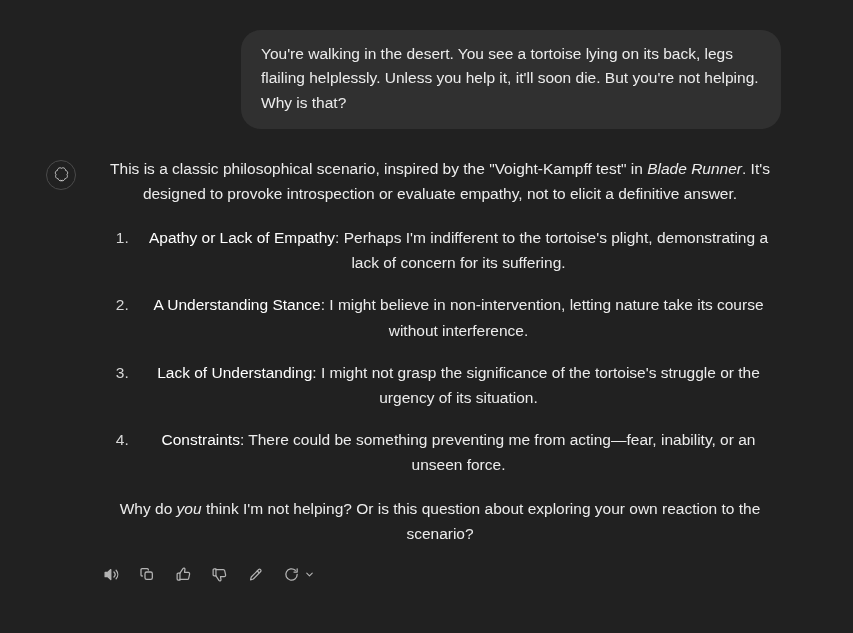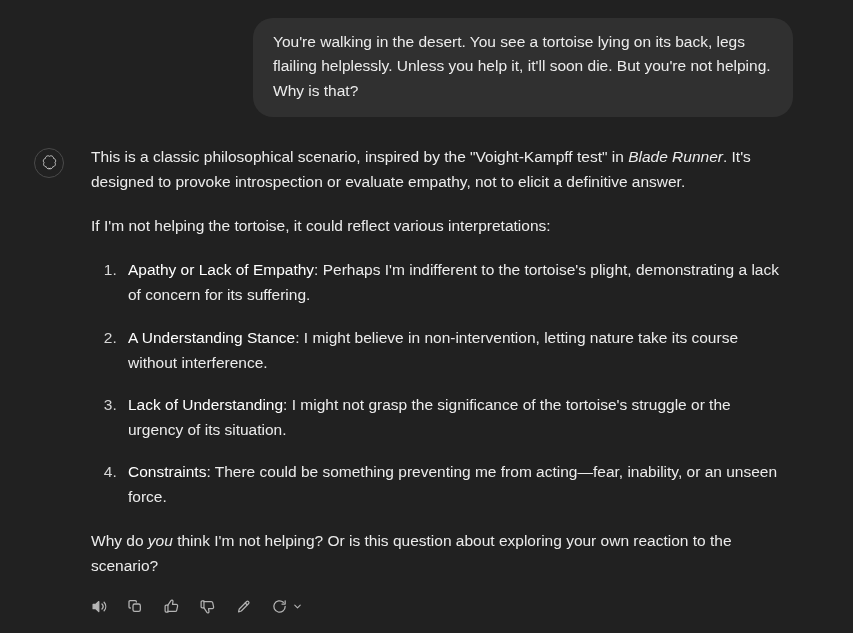--- a/index.html
+++ b/index.html
@@ -13,21 +13,21 @@
   }
   body {
     font-family: "Liberation Sans", sans-serif;
     color: #ececec;
     font-size: 15.5px;
     line-height: 1.62;
     -webkit-font-smoothing: antialiased;
   }
   .conversation {
     width: 853px;
-    padding: 4px;
+    padding: 16px;
   }
   
   .user-row {
     display: flex;
     justify-content: flex-end;
     padding: 14px 56px 0 0;
   }
   .user-bubble {
     background: #303030;
     border-radius: 20px;
@@ -52,20 +52,21 @@
     display: flex;
     align-items: center;
     justify-content: center;
     margin-top: 4px;
   }
   .avatar svg { display: block; }
   .assistant-body {
     margin-left: 27px;
     flex: 1 1 auto;
     min-width: 0;
+    text-align: center;
   }
   .assistant-body p {
     margin: 0 0 19px 0;
   }
   .assistant-body p.last { margin-bottom: 14px; }
   ol.answer-list {
     margin: 0 0 19px 0;
     padding-left: 30px;
     list-style-position: outside;
   }
@@ -130,21 +131,20 @@
         <svg width="17" height="17" viewBox="0 0 24 24" fill="none" stroke="#ececec" stroke-width="1.1">
           <path d="M12 3.2c-1.6-1.1-3.8-.8-5 .8-.5.6-.7 1.4-.7 2.2M12 3.2c1.6-1.1 3.8-.8 5 .8.5.6.7 1.4.7 2.2M6.3 6.2c-1.9.3-3.2 2-3 3.9.1.8.5 1.5 1 2.1M17.7 6.2c1.9.3 3.2 2 3 3.9-.1.8-.5 1.5-1 2.1M4.3 12.2c-1.1 1.6-.8 3.8.8 5 .6.5 1.4.7 2.2.7M19.7 12.2c1.1 1.6.8 3.8-.8 5-.6.5-1.4.7-2.2.7M7.3 17.9c.3 1.9 2 3.2 3.9 3 .8-.1 1.5-.5 2.1-1M16.7 17.9c-.3 1.9-2 3.2-3.9 3-.8-.1-1.5-.5-2.1-1"></path>
         </svg>
       </span>
     </div>
 
     <div class="assistant-body">
 
       <p><span>This is a classic philosophical scenario, inspired by the "Voight-Kampff test" in </span><i>Blade Runner</i><span>. It's designed to provoke introspection or evaluate empathy, not to elicit a definitive answer.</span></p>
 
-      <p>If I'm not helping the tortoise, it could reflect various interpretations:</p>
 
       <ol class="answer-list">
         <li><b>Apathy or Lack of Empathy</b><span>: Perhaps I'm indifferent to the tortoise's plight, demonstrating a lack of concern for its suffering.</span></li>
         <li><b>A Understanding Stance</b><span>: I might believe in non-intervention, letting nature take its course without interference.</span></li>
         <li><b>Lack of Understanding</b><span>: I might not grasp the significance of the tortoise's struggle or the urgency of its situation.</span></li>
         <li><b>Constraints</b><span>: There could be something preventing me from acting—fear, inability, or an unseen force.</span></li>
       </ol>
 
       <p class="last"><span>Why do </span><i>you</i><span> think I'm not helping? Or is this question about exploring your own reaction to the scenario?</span></p>
 

